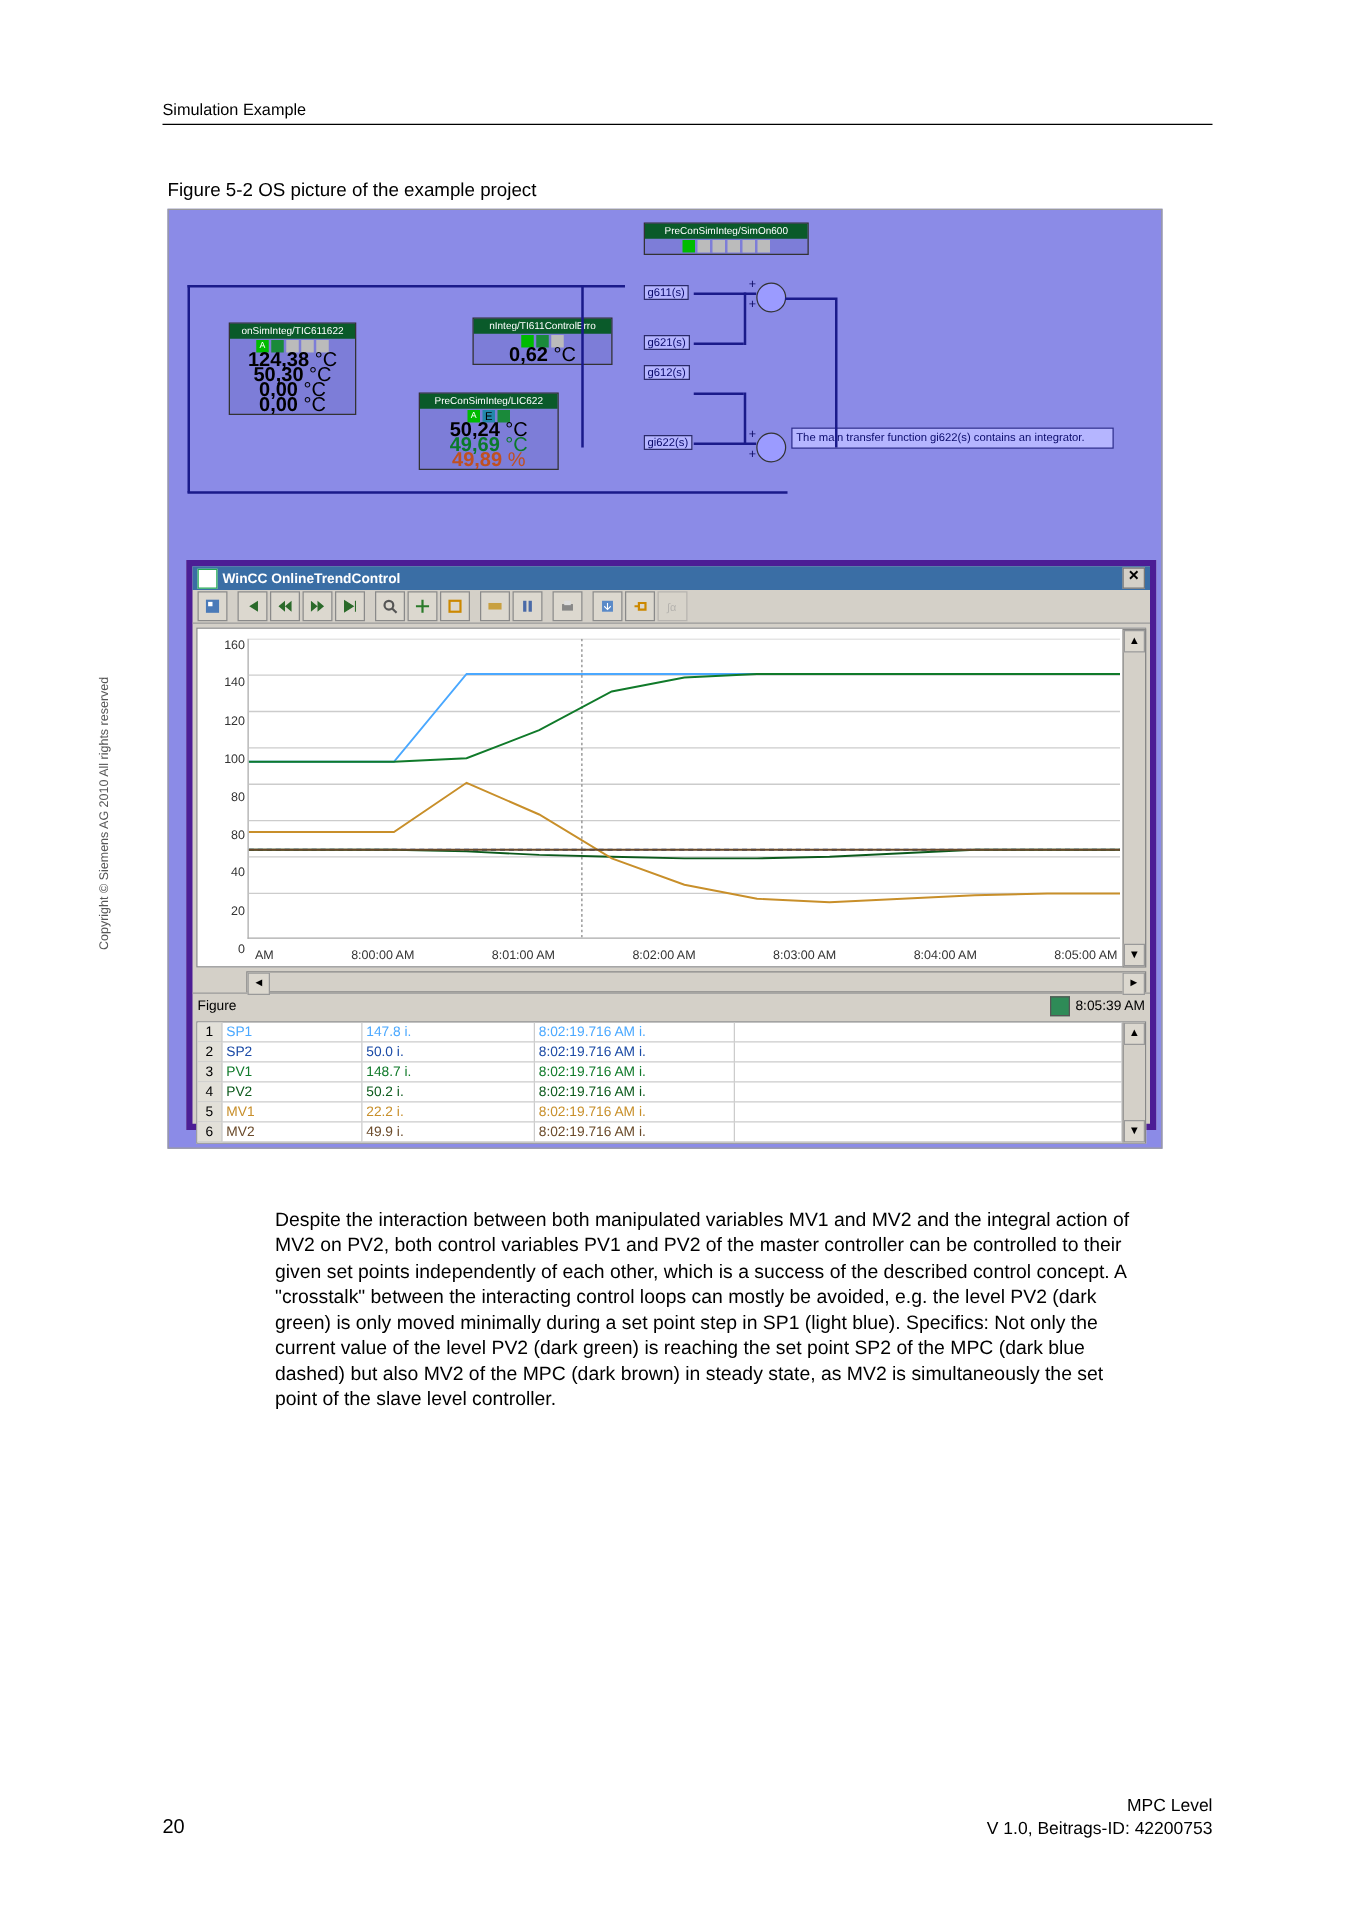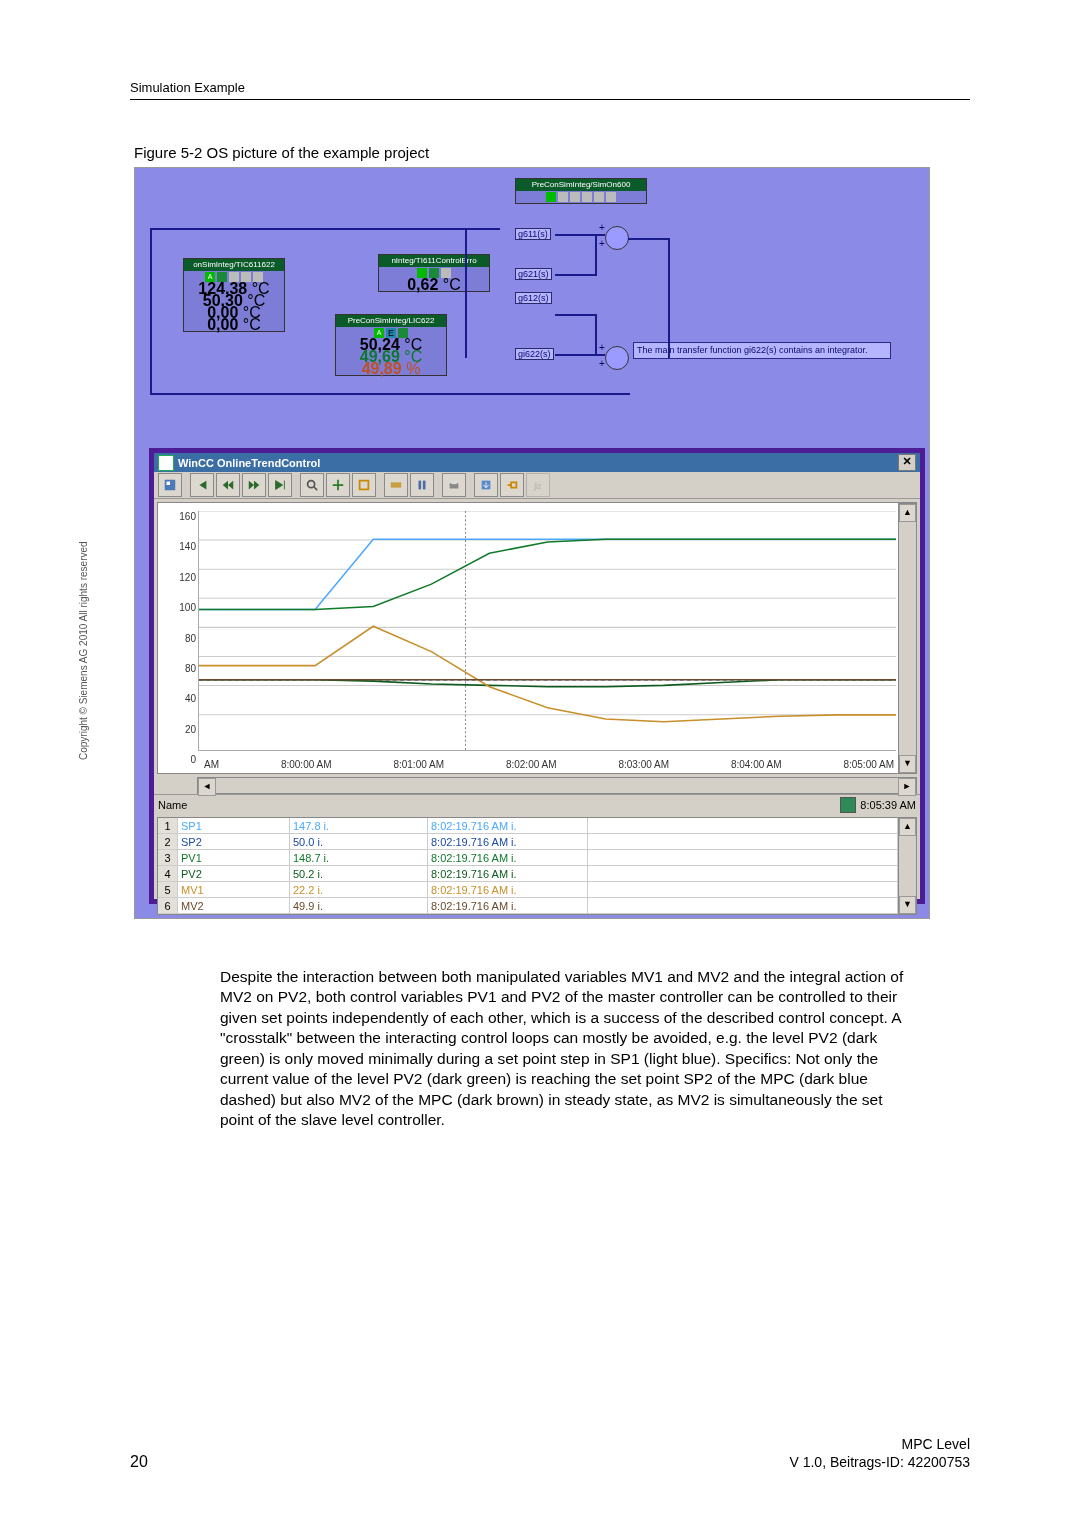--- a/index.html
+++ b/index.html
@@ -303,21 +303,21 @@
 
       <div class="hscrollrow">
         <div class="hspace"></div>
         <div class="hscroll">
           <div class="sbtn" style="width:16px">◄</div>
           <div class="sbtn" style="width:16px">►</div>
         </div>
       </div>
 
       <div class="status">
-        <span class="l">Name</span>
+        <span class="l">Figure</span>
         <span class="ic"></span>
         <span>8:05:39 AM</span>
       </div>
 
       <div class="tbl">
         <div class="tblwrap">
           <div class="tblrows">
             <div id="tbody">
                 <div class="trow">
                   <div class="td c-idx">1</div>

